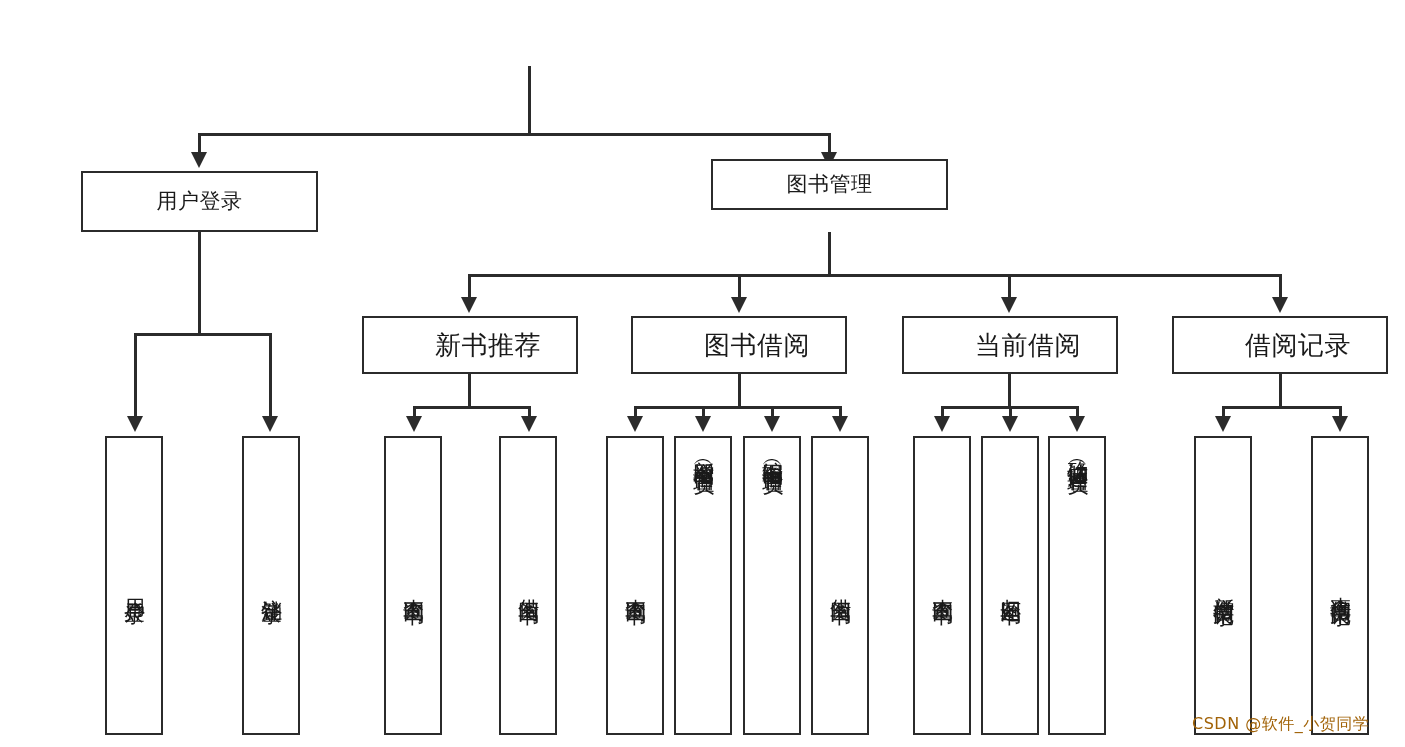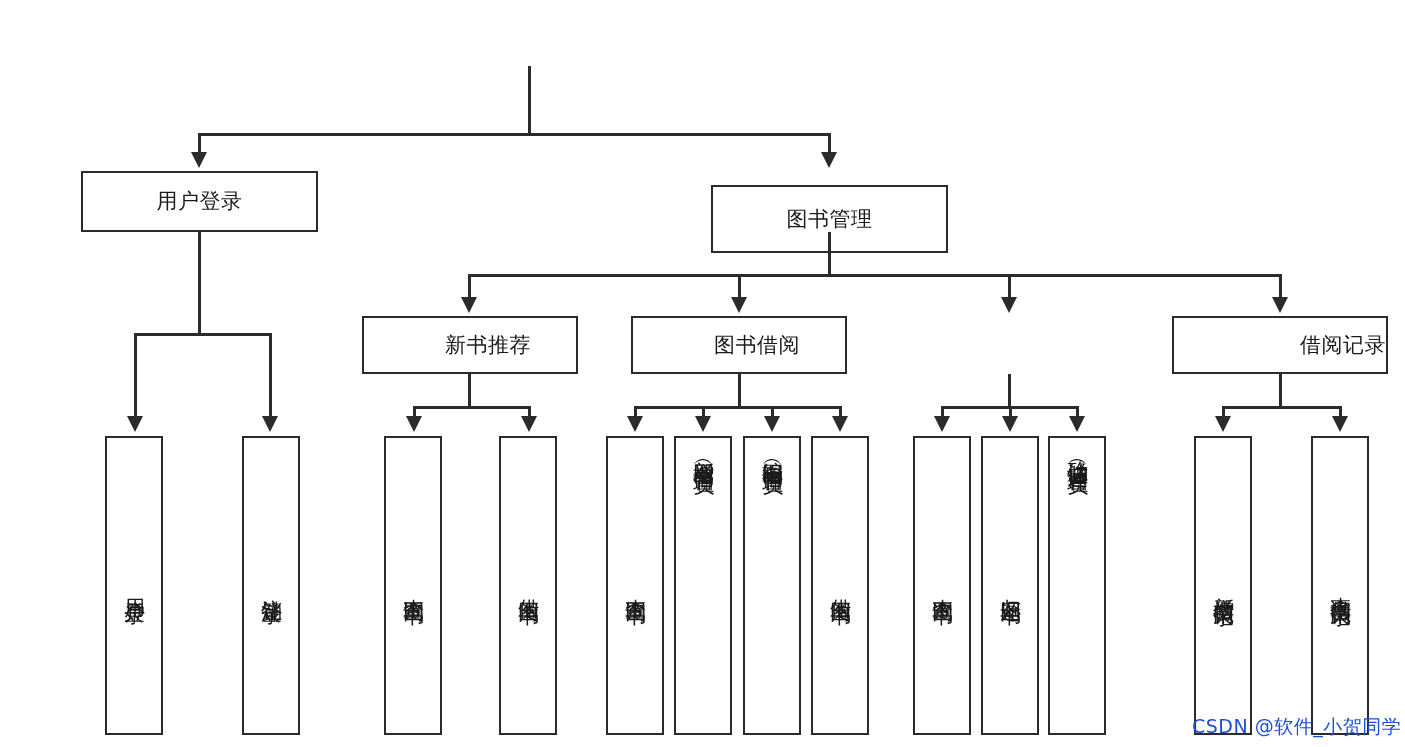--- a/index.html
+++ b/index.html
@@ -26,21 +26,21 @@
     text-align:center;
     color:#1a1a1a;
   }
   .node .lbl{
     display:block;
     line-height:1.18;
     letter-spacing:0.5px;
   }
   .node.root .lbl{font-size:22px;}
   .node.lvl2 .lbl{font-size:21px;}
-  .node.lvl3 .lbl{font-size:21px;margin-left:36px;}
+  .node.lvl3 .lbl{font-size:26px;margin-left:36px;}
   
   .node.leaf{
     align-items:flex-start;
     padding-top:6px;
   }
   .node.leaf .lbl{
     font-size:21px;
     writing-mode:vertical-rl;
     text-orientation:upright;
     line-height:1.12;
@@ -65,22 +65,22 @@
   .arrow{
     position:absolute;
     width:0;height:0;
     border-left:8px solid transparent;
     border-right:8px solid transparent;
     border-top:16px solid #2b2b2b;
   }
   
   #watermark{
     position:absolute;
-    font-size:19px;
-    color:#1d4ed8;
+    font-size:16px;
+    color:#a16207;
     white-space:nowrap;
     letter-spacing:0.5px;
   }
 </style>
 </head>
 <body>
 
 <div id="canvas">
 
 
@@ -90,21 +90,21 @@
 
   <div class="vline" style="left:198px;top:133px;height:22px;"></div>
   <div class="arrow" style="left:191px;top:152px;"></div>
   <div class="vline" style="left:828px;top:133px;height:22px;"></div>
   <div class="arrow" style="left:821px;top:152px;"></div>
 
   <div class="node lvl2" style="left:81px;top:171px;width:237px;height:61px;">
     <span class="lbl">用户登录</span>
   </div>
 
-  <div class="node lvl2" style="left:711px;top:185px;width:237px;height:68px;">
+  <div class="node lvl2" style="left:711px;top:159px;width:237px;height:51px;">
     <span class="lbl">图书管理</span>
   </div>
 
   <div class="vline" style="left:198px;top:232px;height:103px;"></div>
   <div class="hline" style="left:134px;top:333px;width:138px;"></div>
   <div class="vline" style="left:134px;top:333px;height:85px;"></div>
   <div class="arrow" style="left:127px;top:416px;"></div>
   <div class="vline" style="left:269px;top:333px;height:85px;"></div>
   <div class="arrow" style="left:262px;top:416px;"></div>
 
@@ -118,21 +118,24 @@
   <div class="arrow" style="left:1001px;top:297px;"></div>
   <div class="vline" style="left:1279px;top:274px;height:25px;"></div>
   <div class="arrow" style="left:1272px;top:297px;"></div>
 
   <div class="node lvl3" style="left:362px;top:316px;width:216px;height:58px;">
     <span class="lbl">新书推荐</span>
   </div>
   <div class="node lvl3" style="left:631px;top:316px;width:216px;height:58px;">
     <span class="lbl">图书借阅</span>
   </div>
-  <div class="node lvl3" style="left:1172px;top:316px;width:216px;height:58px;justify-content:flex-end;">
+  <div class="node lvl3" style="left:902px;top:316px;width:216px;height:58px;">
+    <span class="lbl">当前借阅</span>
+  </div>
+  <div class="node lvl3" style="left:1172px;top:316px;width:216px;height:58px;">
     <span class="lbl">借阅记录</span>
   </div>
 
   <div class="vline" style="left:468px;top:374px;height:34px;"></div>
   <div class="hline" style="left:413px;top:406px;width:118px;"></div>
   <div class="vline" style="left:413px;top:406px;height:12px;"></div>
   <div class="arrow" style="left:406px;top:416px;"></div>
   <div class="vline" style="left:528px;top:406px;height:12px;"></div>
   <div class="arrow" style="left:521px;top:416px;"></div>
 

